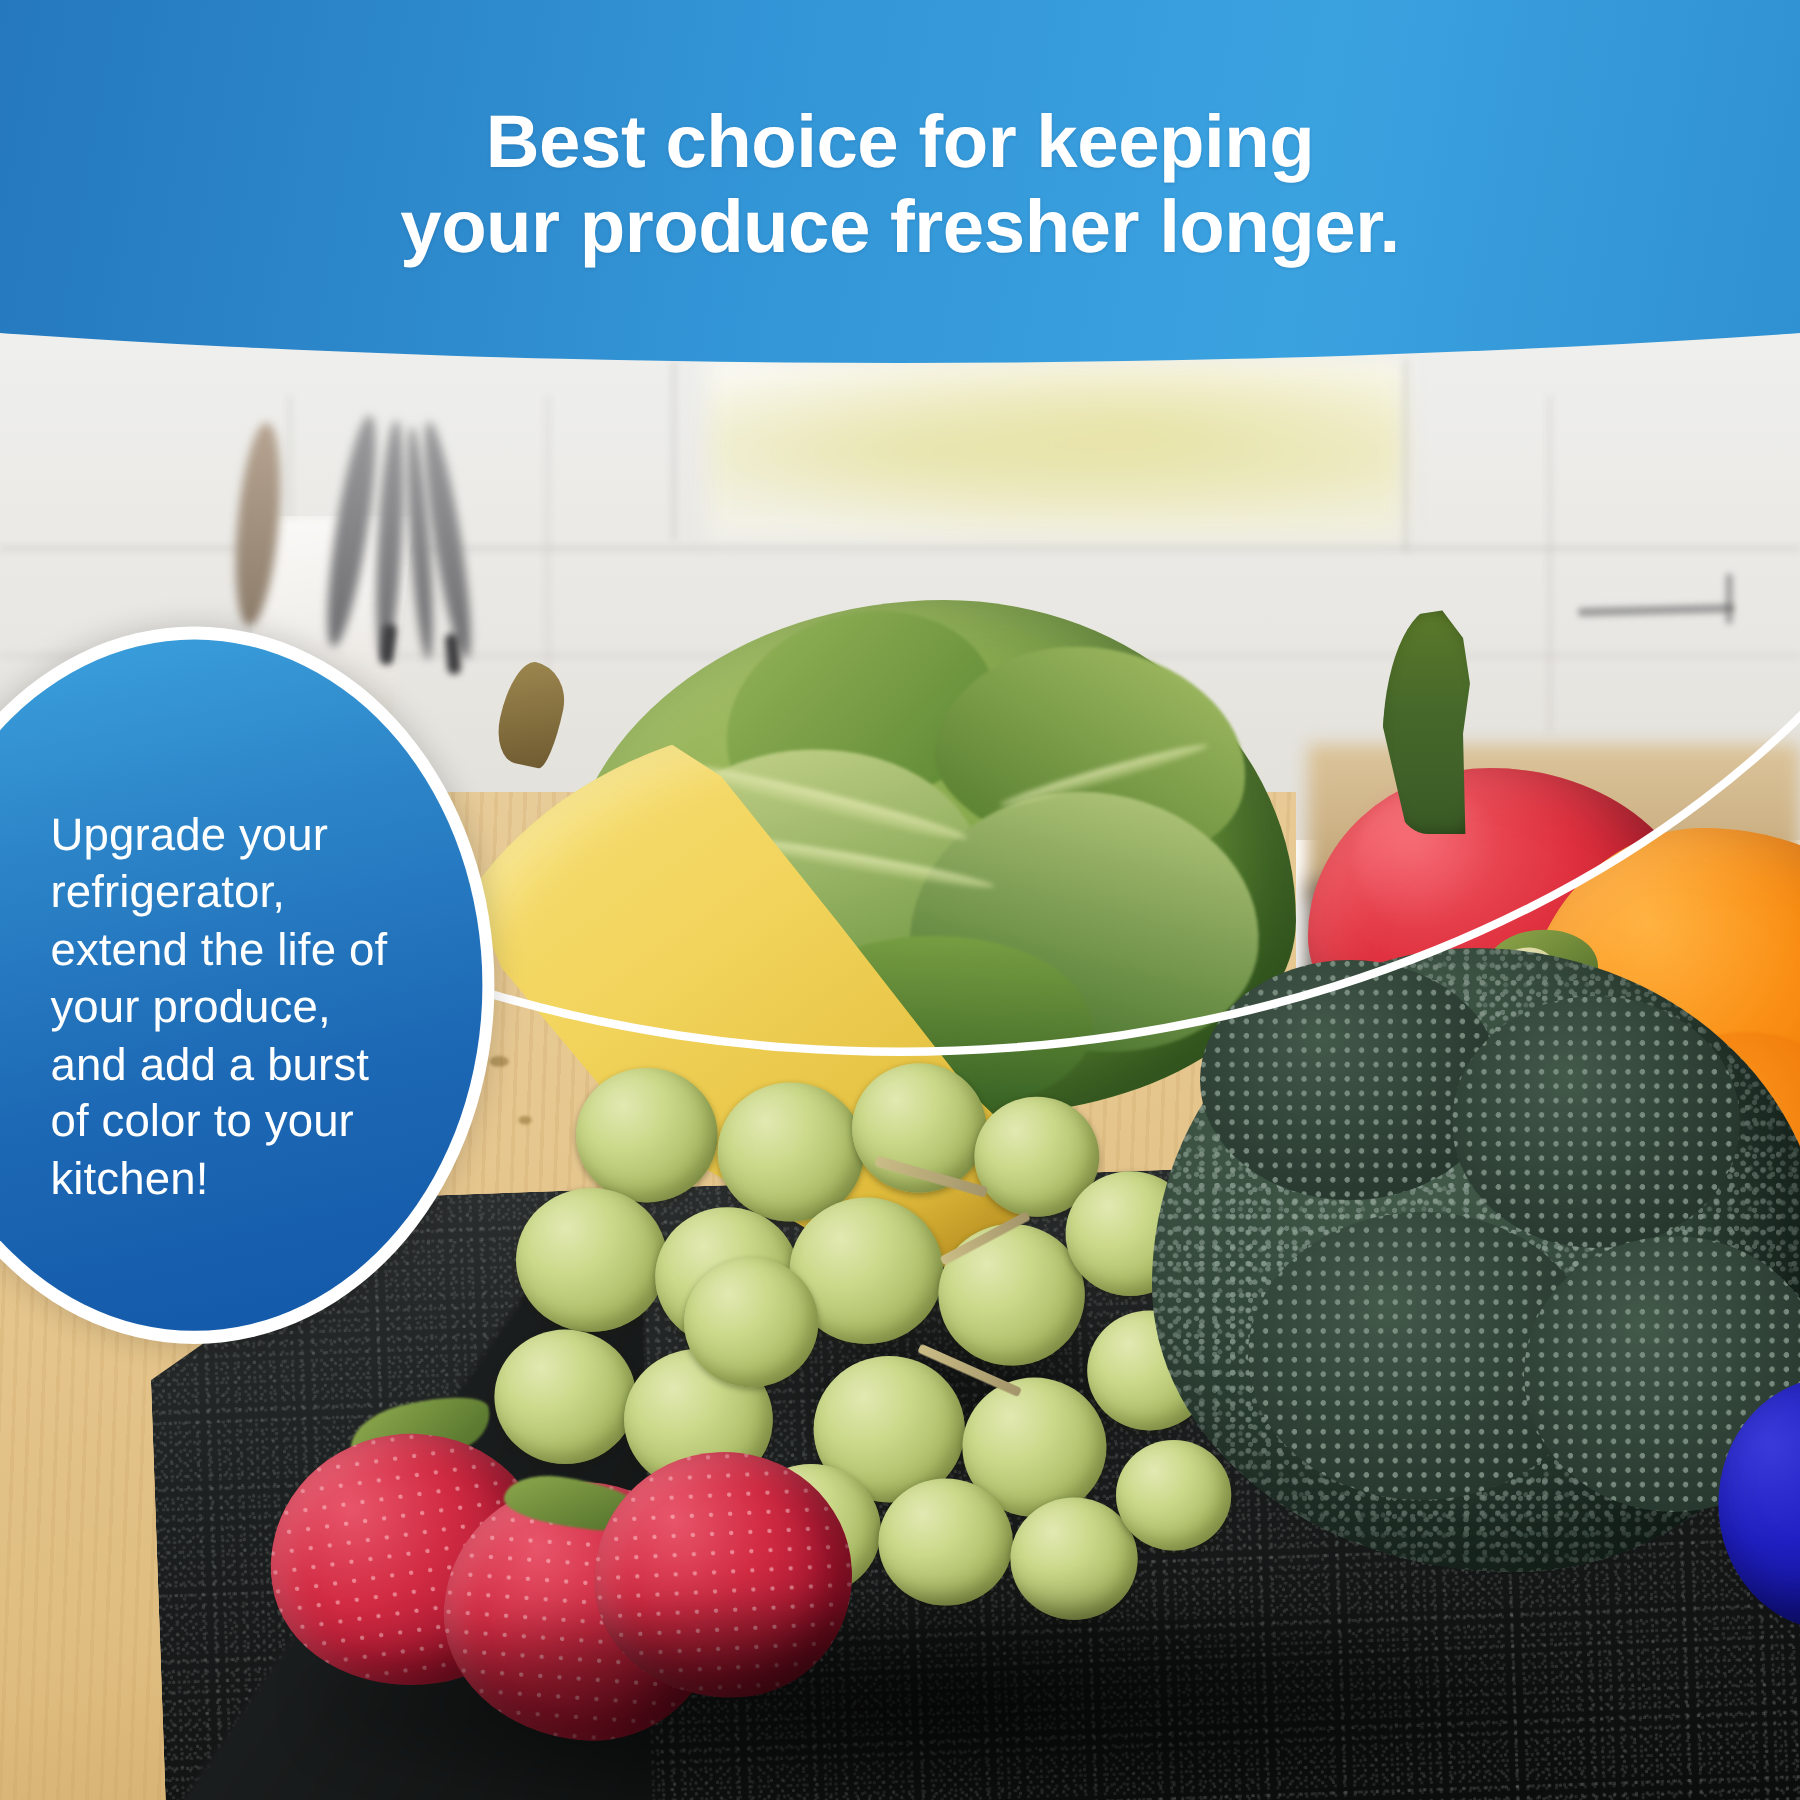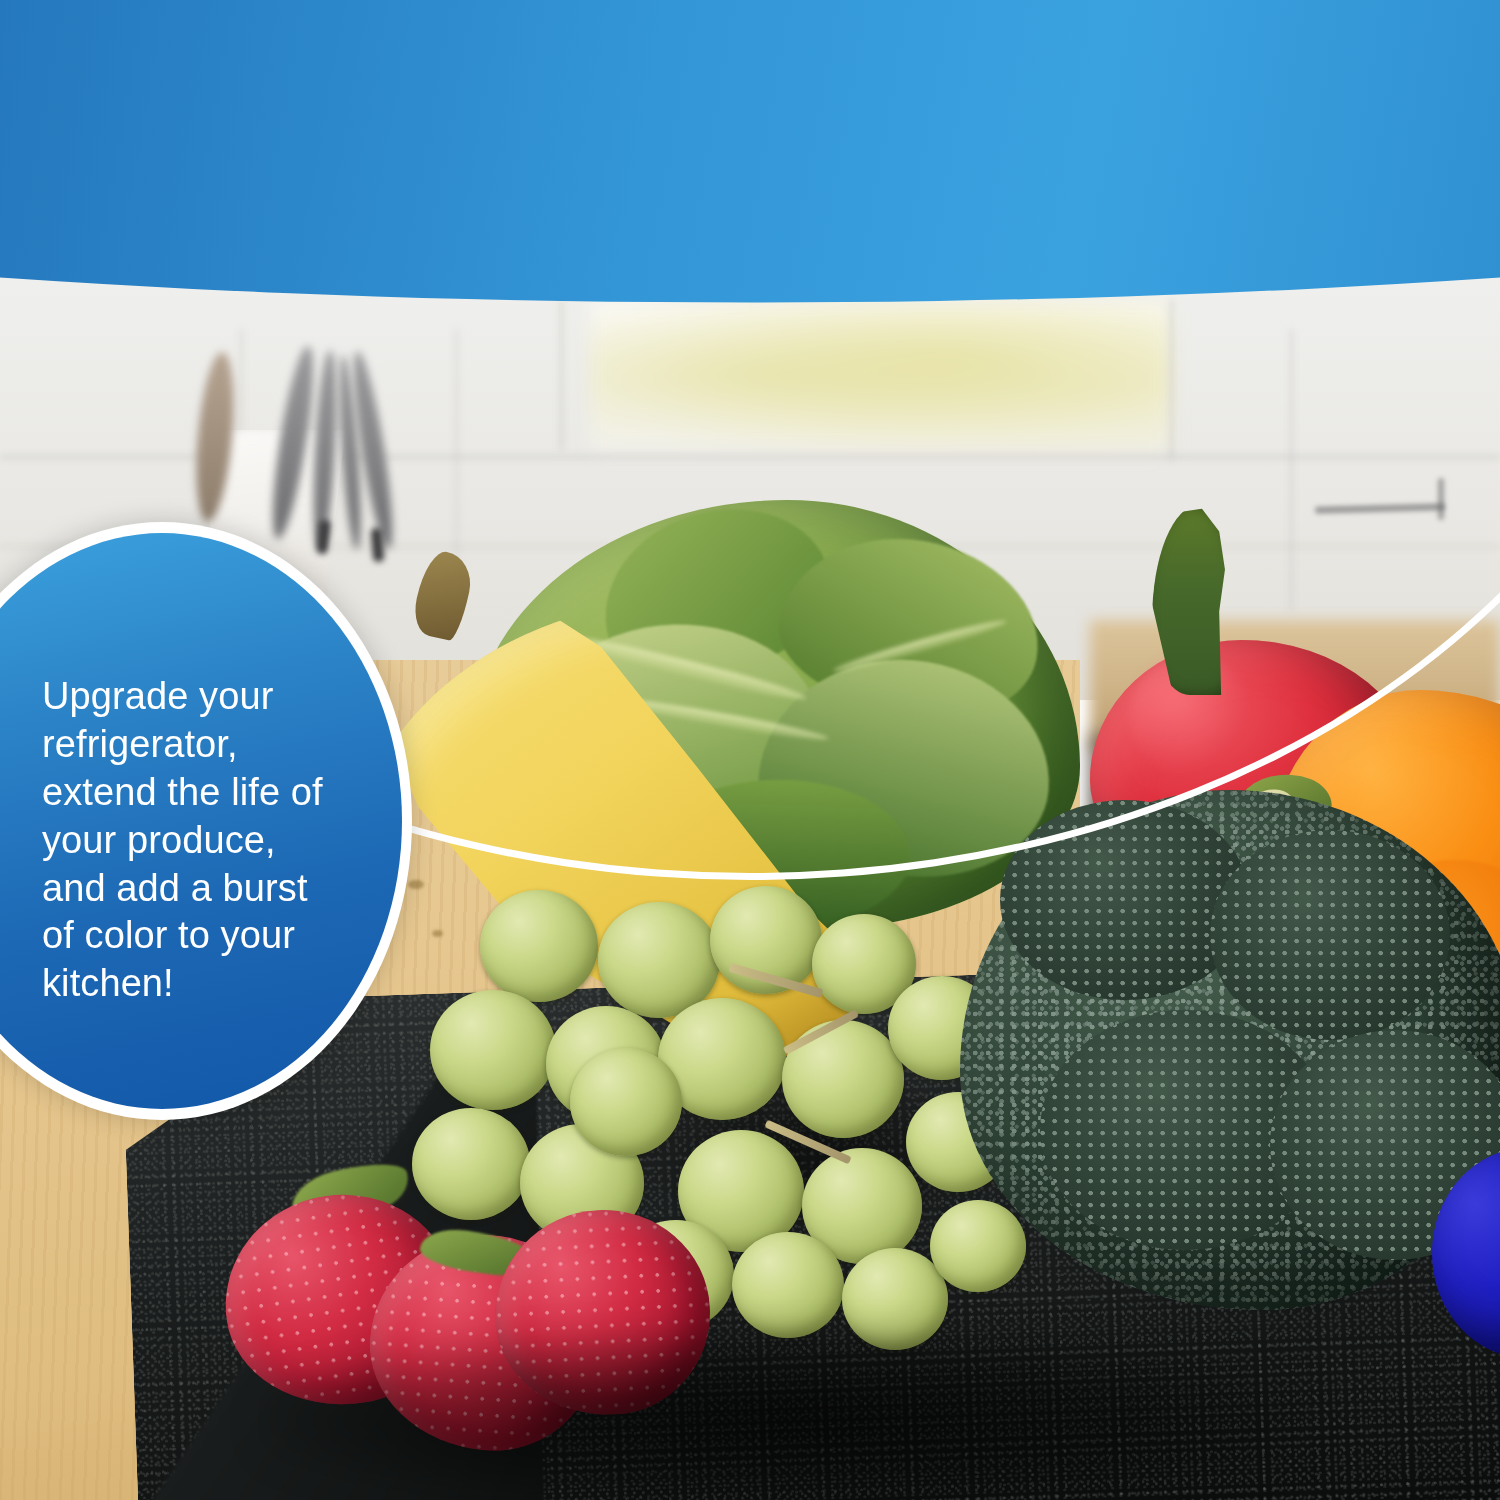--- a/index.html
+++ b/index.html
@@ -451,20 +451,22 @@
     <div class="broccoli-lobe bl4"></div>
 
     <div class="blue-ball"></div>
 
     <div class="veg-shadow"></div>
   </div>
 
   <div class="header-band"></div>
   <div class="header-arc-stroke"></div>
 
+  <div class="headline">Best choice for keeping
+your produce fresher longer.</div>
 
   <div class="callout-ring"></div>
   <div class="callout">
     <div class="callout-text">Upgrade your
 refrigerator,
 extend the life of
 your produce,
 and add a burst
 of color to your
 kitchen!</div>

